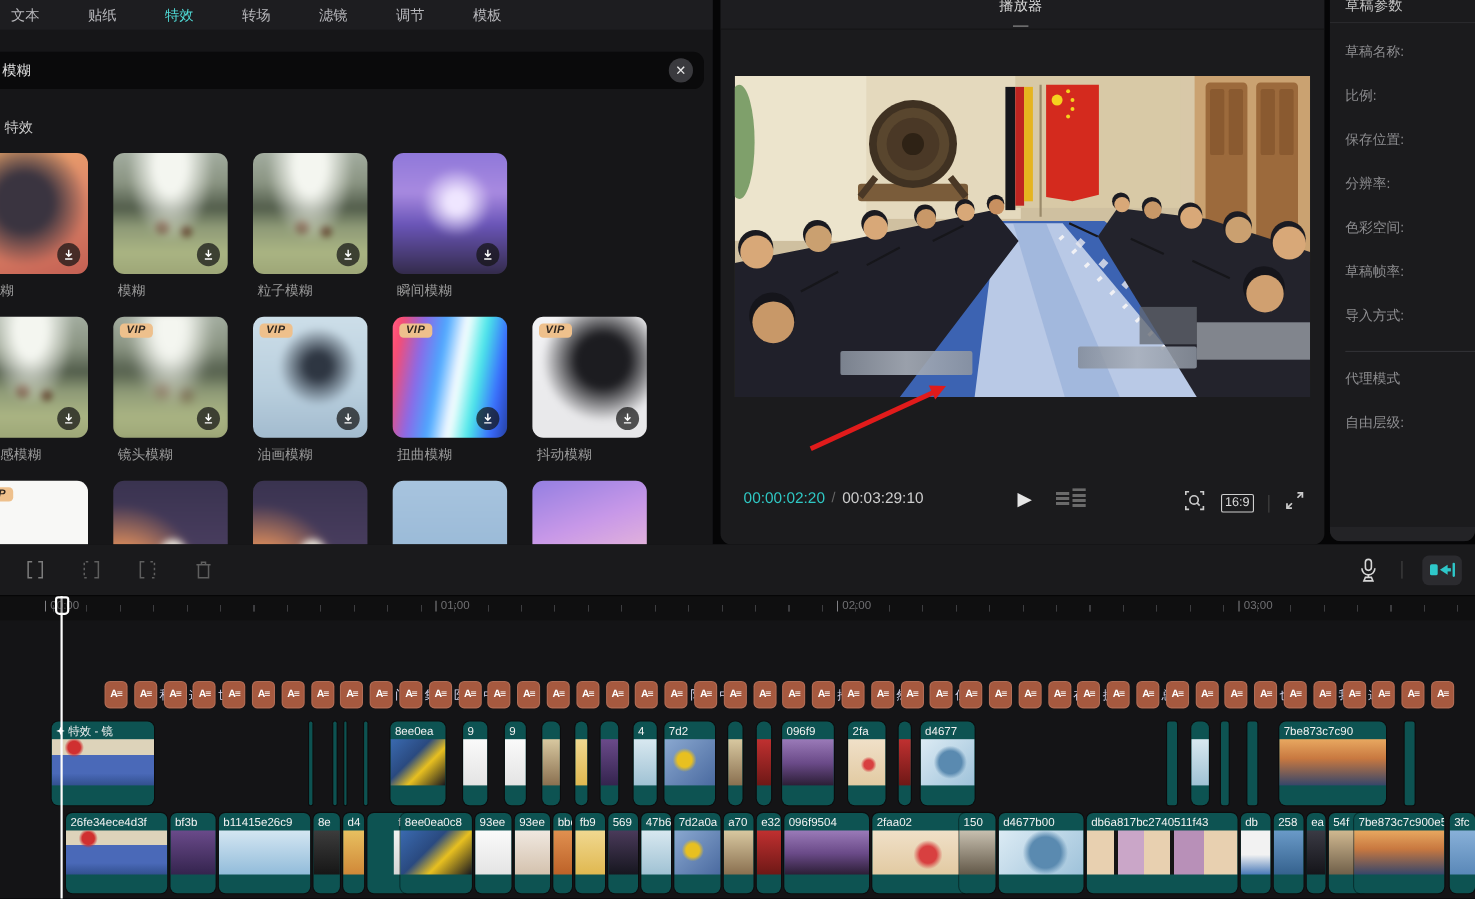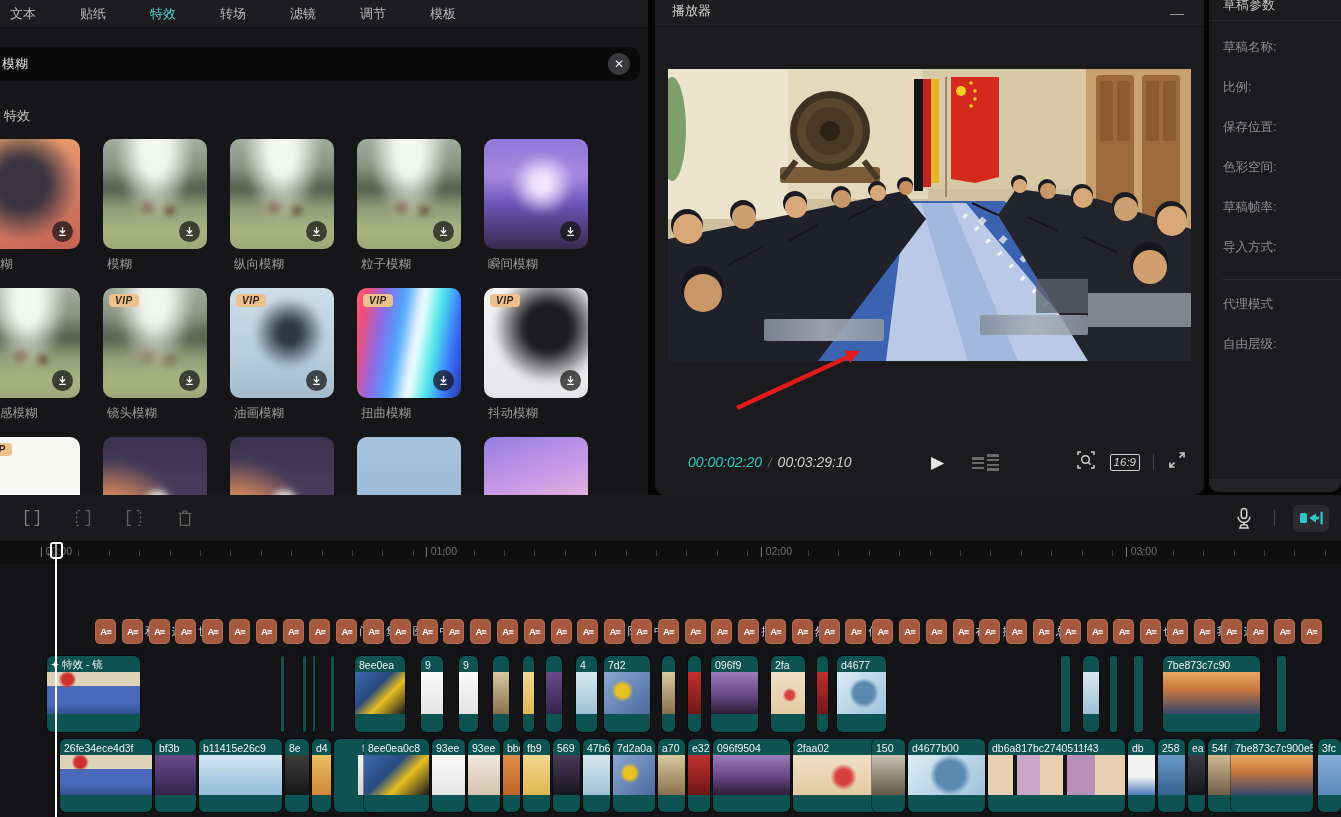--- a/index.html
+++ b/index.html
@@ -47,26 +47,26 @@
   .e-night .ebg{background:
       radial-gradient(circle at 52% 58%,#eae6dc 0 9%,rgba(234,230,220,0) 15%),
       radial-gradient(ellipse at 12% 88%,#e8935a 0 24%,rgba(232,147,90,0) 52%),
       linear-gradient(180deg,#38324e 0%,#4a3e60 60%,#5a4668 100%);}
   .e-skyblue .ebg{background:linear-gradient(180deg,#a9c5df,#8fb2d2);}
   .e-purple .ebg{background:linear-gradient(160deg,#8a7ae0 0%,#c898e8 40%,#e8b8d8 70%,#9a88d0 100%);}
 
   
   .player-panel{left:655px;top:0;width:549px;height:495px;background:#1b1b1d;border-radius:0 0 10px 10px;}
   .player-header{height:26px;background:#1d1d20;display:flex;align-items:center;justify-content:space-between;
-                 padding:0 20px 0 17px;border-bottom:1px solid #141416;}
+                 padding:0 20px 0 17px;border-bottom:1px solid #141416;flex-direction:column;}
   .player-title{font-size:13px;color:#d6d6d6;margin-top:-4px;}
   .minimize{color:#9a9a9a;font-size:14px;}
   .video{position:absolute;left:13px;top:69px;width:523px;height:292px;display:block;}
   .arrow-overlay{position:absolute;inset:0;pointer-events:none;}
-  .player-controls{position:absolute;left:16px;right:0;top:444px;height:36px;display:flex;align-items:center;padding:0 17px;font-style:italic;}
+  .player-controls{position:absolute;left:4px;right:0;top:444px;height:36px;display:flex;align-items:flex-start;padding:0 17px;}
   .time-cur{font-size:14px;color:#2fc8c4;}
   .time-sep{font-size:13px;color:#666;margin:0 6px;}
   .time-total{font-size:14px;color:#cdcdcd;}
   .quality-icon{display:flex;gap:3px;margin-left:120px;}
   .quality-icon i{width:12px;height:17px;background:repeating-linear-gradient(180deg,#6a6a6a 0 2.6px,rgba(0,0,0,0) 2.6px 4.8px);}
   .quality-icon i:first-child{height:14px;margin-top:3px;}
   .play-btn{position:absolute;left:50%;transform:translateX(-50%);color:#e6e6e6;font-size:17px;}
   .ctl-right{margin-left:auto;display:flex;align-items:center;gap:13px;}
   .ratio-box{border:1px solid #cfcfcf;border-radius:2px;color:#dcdcdc;font-size:11.5px;padding:0 3px;line-height:15px;}
   .ctl-sep{width:1px;height:16px;background:#454545;}
@@ -174,31 +174,20 @@
         <div class="ecard">
           <div class="ethumb e-forest">
             <div class="ebg"></div>
             <span class="dl">
               <svg width="11" height="11" viewBox="0 0 11 11">
                 <path d="M5.5 1v5.6M2.9 4.4 5.5 7 8.1 4.4M2.2 9.4h6.6" stroke="#fff" stroke-width="1.3" fill="none"></path>
               </svg>
             </span>
           </div>
           <div class="elabel">模糊</div>
-        </div>
-        <div class="ecard">
-          <div class="ethumb e-forest2">
-            <div class="ebg"></div>
-            <span class="dl">
-              <svg width="11" height="11" viewBox="0 0 11 11">
-                <path d="M5.5 1v5.6M2.9 4.4 5.5 7 8.1 4.4M2.2 9.4h6.6" stroke="#fff" stroke-width="1.3" fill="none"></path>
-              </svg>
-            </span>
-          </div>
-          <div class="elabel">纵向模糊</div>
         </div>
         <div class="ecard">
           <div class="ethumb e-forest3">
             <div class="ebg"></div>
             <span class="dl">
               <svg width="11" height="11" viewBox="0 0 11 11">
                 <path d="M5.5 1v5.6M2.9 4.4 5.5 7 8.1 4.4M2.2 9.4h6.6" stroke="#fff" stroke-width="1.3" fill="none"></path>
               </svg>
             </span>
           </div>
@@ -426,20 +415,21 @@
     </span>
   </div>
 </section>
 
 <section class="panel params-panel">
   <div class="params-title">草稿参数</div>
   <div class="params-fields">
       <div class="prow">草稿名称:</div>
       <div class="prow">比例:</div>
       <div class="prow">保存位置:</div>
+      <div class="prow">分辨率:</div>
       <div class="prow">色彩空间:</div>
       <div class="prow">草稿帧率:</div>
       <div class="prow">导入方式:</div>
     </div>
   <div class="pdivider"></div>
   <div class="params-fields" style="padding-top:0;">
       <div class="prow">代理模式</div>
       <div class="prow">自由层级:</div>
     </div>
   <div class="params-footer"></div>
@@ -486,21 +476,21 @@
           <rect x="22.5" y="3.5" width="2.2" height="13" rx="1" fill="#2ec7c9"></rect>
         </svg>
       </span>
     </span>
   </div>
 
   <div class="ruler">
     <div class="ruler-ticks"></div>
     <div>
         <span class="rlabel" style="left: 40px;"><span class="tick">|</span><span>00:00</span></span>
-        <span class="rlabel" style="left: 395px; margin-left: 30px;"><span class="tick">|</span><span>01:00</span></span>
+        <span class="rlabel" style="left: 395px;"><span class="tick">|</span><span>01:00</span></span>
         <span class="rlabel" style="left: 760px;"><span class="tick">|</span><span>02:00</span></span>
         <span class="rlabel" style="left: 1125px;"><span class="tick">|</span><span>03:00</span></span>
       </div>
   </div>
 
   <div class="tracks">
     <div class="text-track">
         <div class="tbadge" style="left: 95px;">A≡</div>
         <div class="tbadge" style="left: 121.8px;">A≡<span class="tchar">和</span></div>
         <div class="tbadge" style="left: 148.6px;">A≡<span class="tchar">这</span></div>

